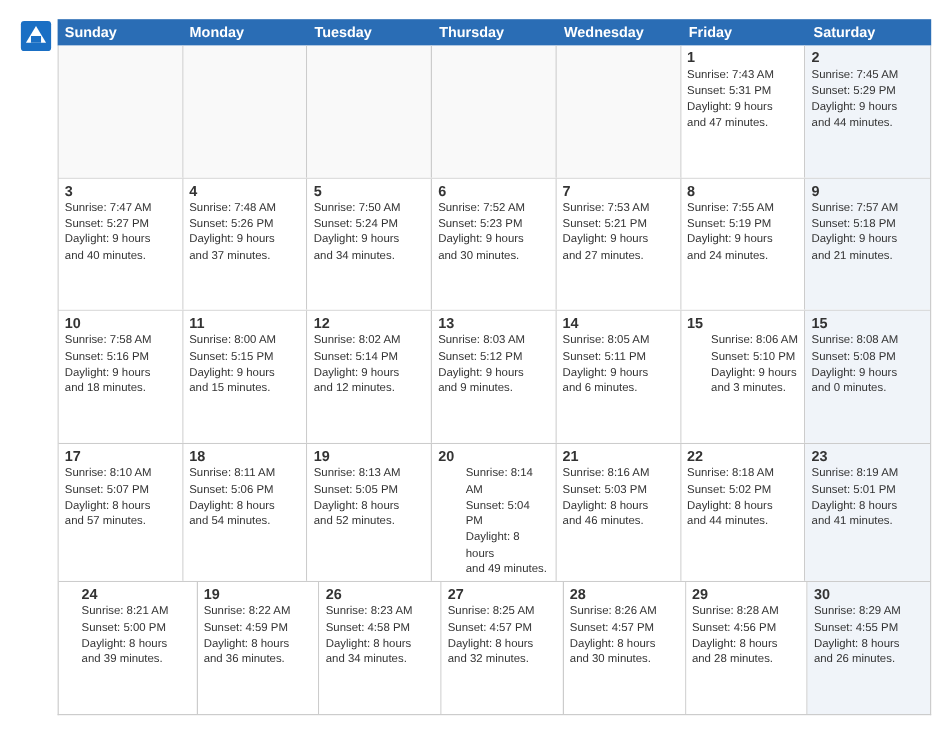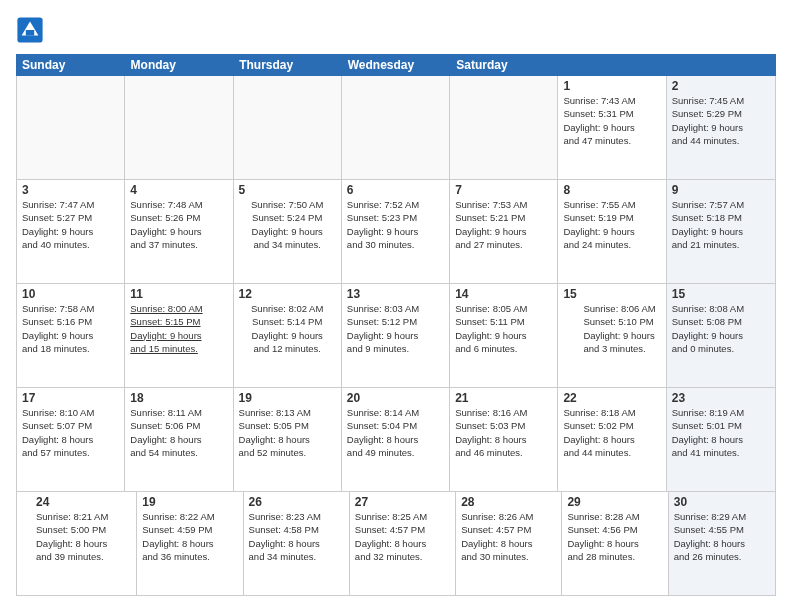--- a/index.html
+++ b/index.html
@@ -8,21 +8,20 @@
       background: #fff;
       width: 792px;
       height: 612px;
       overflow: hidden;
     }
     .page {
       width: 792px;
       height: 612px;
       padding: 16px;
       display: flex;
-      flex-direction: column;
     }
     .header {
       display: flex;
       justify-content: space-between;
       align-items: flex-start;
       margin-bottom: 10px;
     }
     .logo {
       display: flex;
       align-items: center;
@@ -131,22 +130,24 @@
     <div class="title-section">
       <div class="month-title"></div>
       <div class="location"></div>
     </div>
   </div>
 
   <div class="calendar">
     <div class="cal-header">
     <div class="cal-header-cell">Sunday</div>
         <div class="cal-header-cell">Monday</div>
+        <div class="cal-header-cell">Tuesday</div>
         <div class="cal-header-cell">Thursday</div>
         <div class="cal-header-cell">Wednesday</div>
+        <div class="cal-header-cell">Friday</div>
         <div class="cal-header-cell">Saturday</div>
       </div>
     <div class="cal-grid">
     <div class="cal-row">
           <div class="cal-cell empty"></div>
           <div class="cal-cell empty"></div>
           <div class="cal-cell empty"></div>
           <div class="cal-cell empty"></div>
           <div class="cal-cell empty"></div>
           <div class="cal-cell">
@@ -174,21 +175,21 @@
           </div>
           <div class="cal-cell">
             <div class="day-num">4</div>
             <div class="day-info" style="white-space: pre-line;">Sunrise: 7:48 AM
 Sunset: 5:26 PM
 Daylight: 9 hours
 and 37 minutes.</div>
           </div>
           <div class="cal-cell">
             <div class="day-num">5</div>
-            <div class="day-info" style="white-space: pre-line; text-align: center;">Sunrise: 7:50 AM
+            <div class="day-info" style="white-space: pre-line;">Sunrise: 7:50 AM
 Sunset: 5:24 PM
 Daylight: 9 hours
 and 34 minutes.</div>
           </div>
           <div class="cal-cell">
             <div class="day-num">6</div>
             <div class="day-info" style="white-space: pre-line;">Sunrise: 7:52 AM
 Sunset: 5:23 PM
 Daylight: 9 hours
 and 30 minutes.</div>
@@ -218,28 +219,28 @@
         <div class="cal-row">
           <div class="cal-cell">
             <div class="day-num">10</div>
             <div class="day-info" style="white-space: pre-line;">Sunrise: 7:58 AM
 Sunset: 5:16 PM
 Daylight: 9 hours
 and 18 minutes.</div>
           </div>
           <div class="cal-cell">
             <div class="day-num">11</div>
-            <div class="day-info" style="white-space: pre-line; text-decoration: underline;">Sunrise: 8:00 AM
+            <div class="day-info" style="white-space: pre-line;">Sunrise: 8:00 AM
 Sunset: 5:15 PM
 Daylight: 9 hours
 and 15 minutes.</div>
           </div>
           <div class="cal-cell">
             <div class="day-num">12</div>
-            <div class="day-info" style="white-space: pre-line; text-align: center;">Sunrise: 8:02 AM
+            <div class="day-info" style="white-space: pre-line;">Sunrise: 8:02 AM
 Sunset: 5:14 PM
 Daylight: 9 hours
 and 12 minutes.</div>
           </div>
           <div class="cal-cell">
             <div class="day-num">13</div>
             <div class="day-info" style="white-space: pre-line;">Sunrise: 8:03 AM
 Sunset: 5:12 PM
 Daylight: 9 hours
 and 9 minutes.</div>
@@ -283,21 +284,21 @@
           </div>
           <div class="cal-cell">
             <div class="day-num">19</div>
             <div class="day-info" style="white-space: pre-line;">Sunrise: 8:13 AM
 Sunset: 5:05 PM
 Daylight: 8 hours
 and 52 minutes.</div>
           </div>
           <div class="cal-cell">
             <div class="day-num">20</div>
-            <div class="day-info" style="white-space: pre-line;">Sunrise: 8:14 AM
+            <div class="day-info" style="white-space: pre-line; margin-left: 23px;">Sunrise: 8:14 AM
 Sunset: 5:04 PM
 Daylight: 8 hours
 and 49 minutes.</div>
           </div>
           <div class="cal-cell">
             <div class="day-num">21</div>
             <div class="day-info" style="white-space: pre-line;">Sunrise: 8:16 AM
 Sunset: 5:03 PM
 Daylight: 8 hours
 and 46 minutes.</div>

